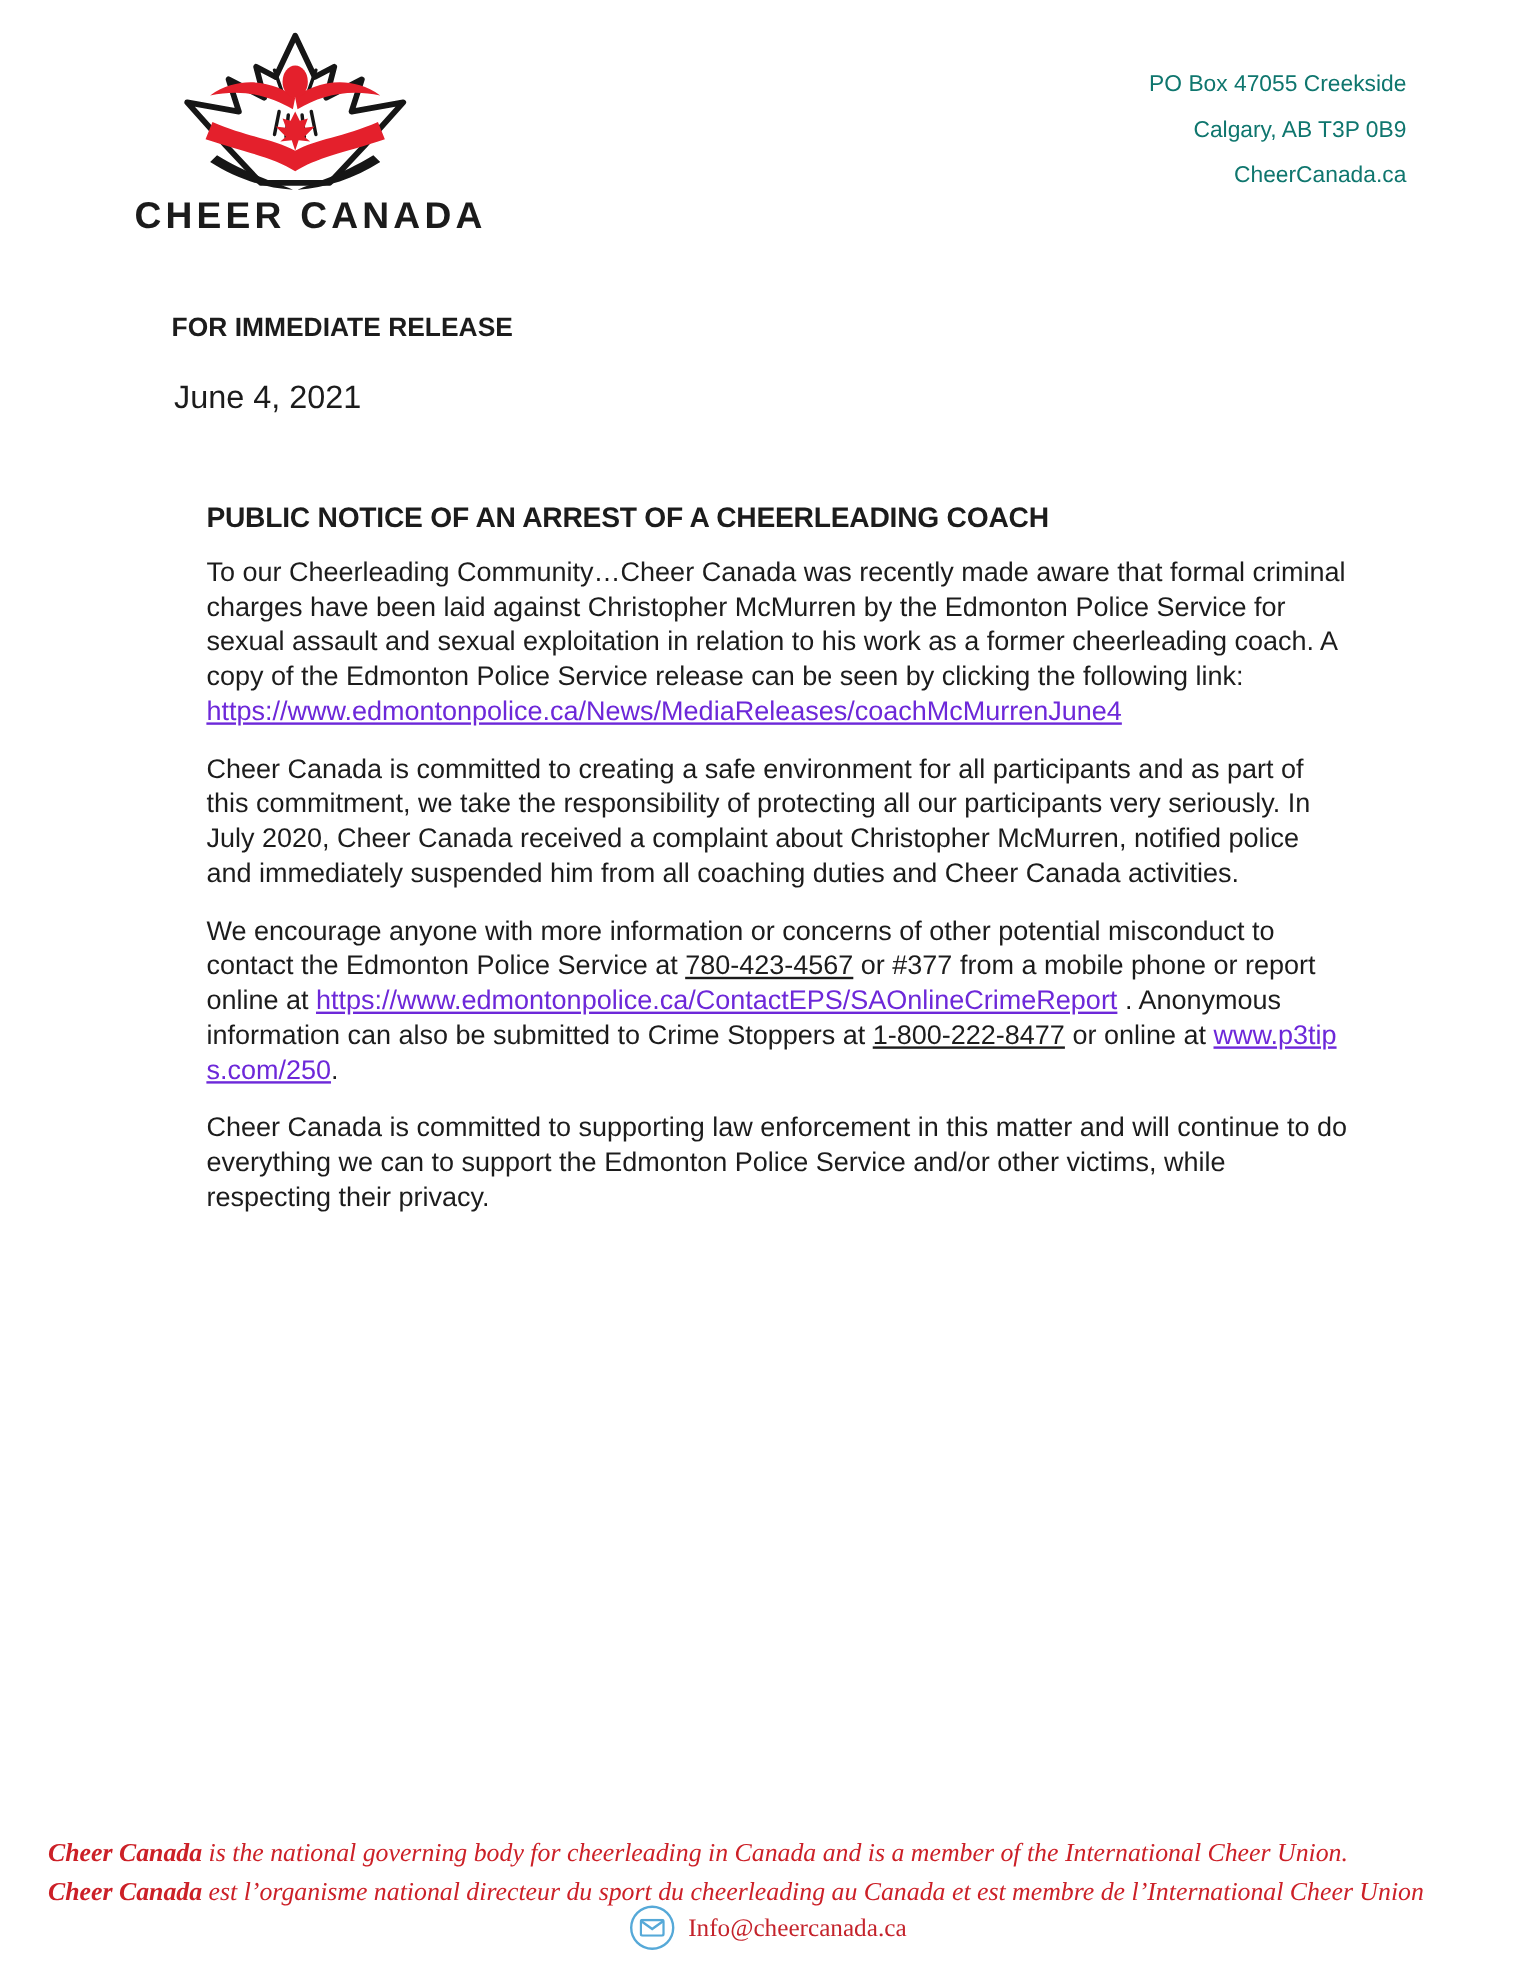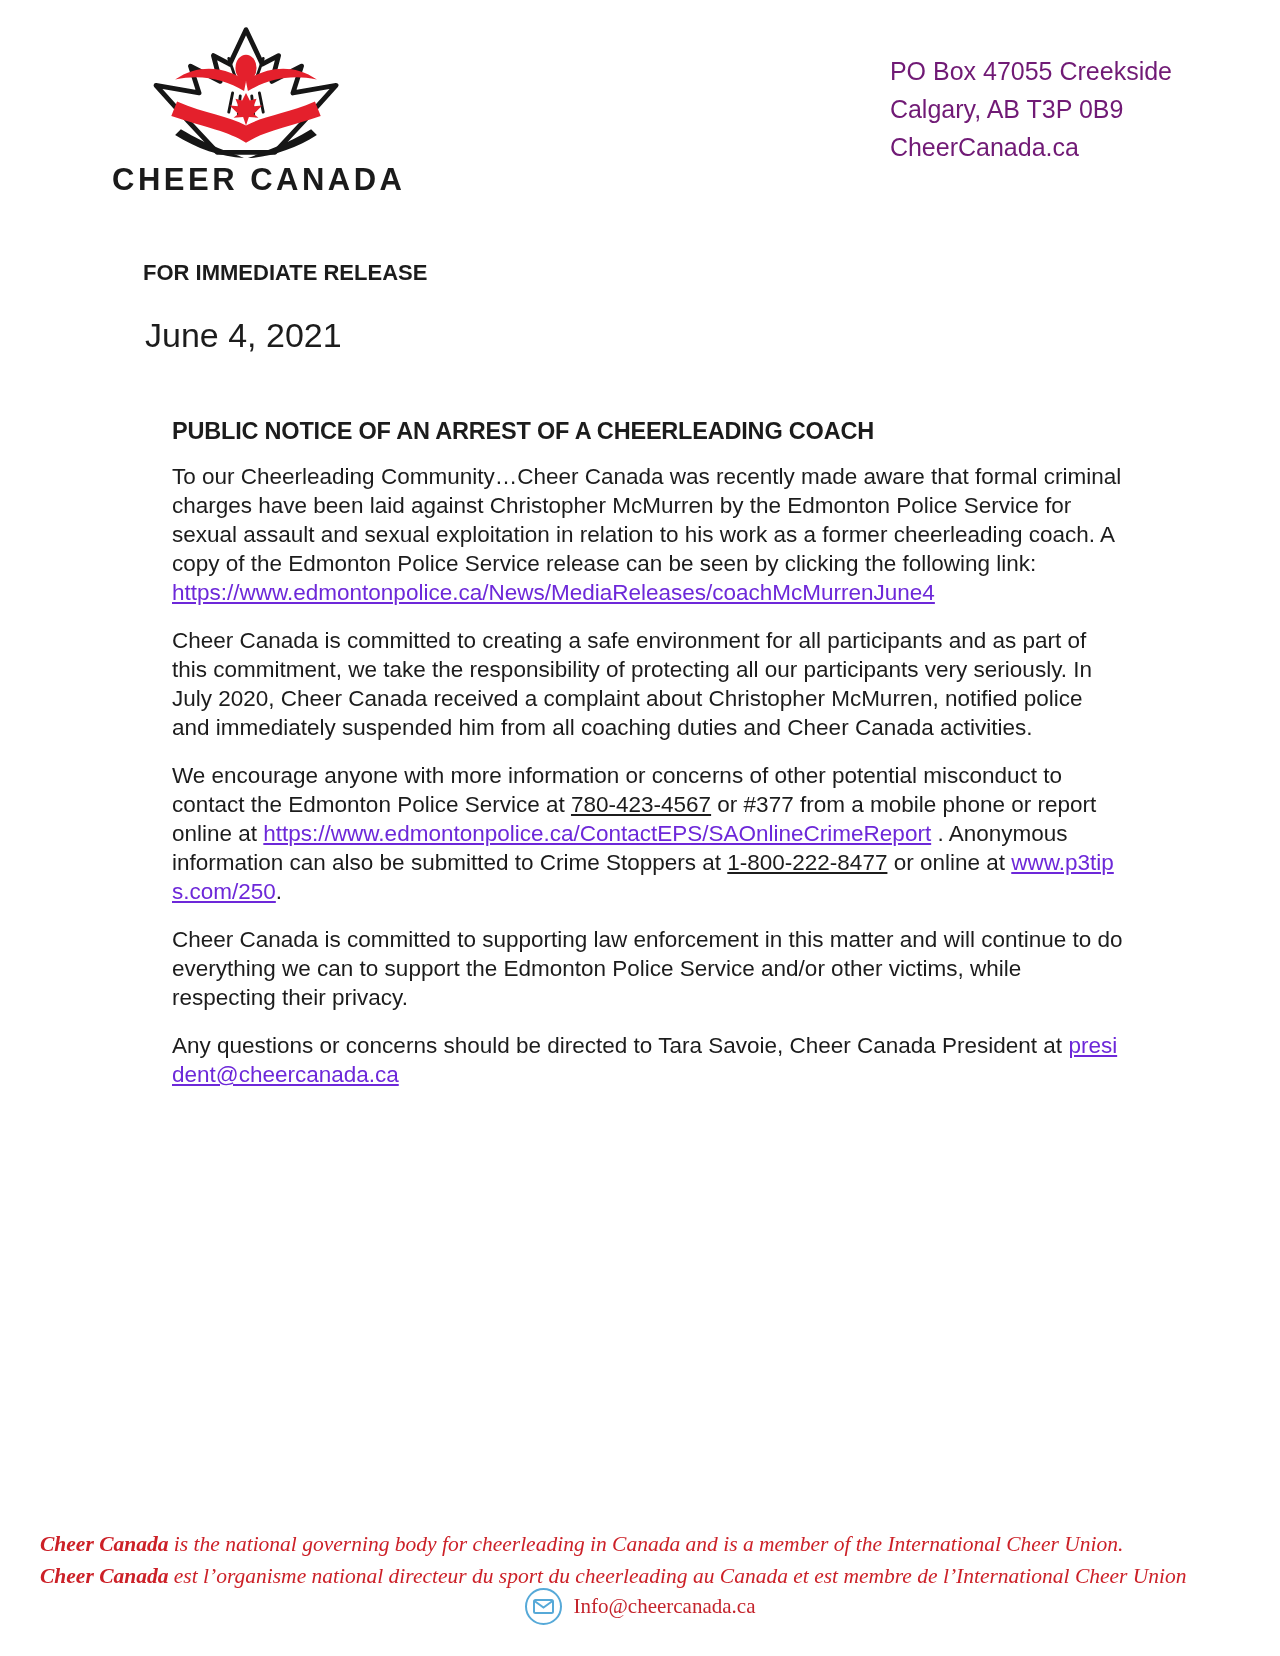--- a/index.html
+++ b/index.html
@@ -17,26 +17,26 @@
   
   .logo-block { position:absolute; left:112px; top:24px; width:268px; text-align:center; }
   .logo-art   { display:block; margin:0 auto; }
   .logo-text  {
     margin-top:2px;
     font-size:31px; font-weight:bold; letter-spacing:3.5px;
     color:#1b1b1b; white-space:nowrap;
   }
   .address-block {
     position:absolute; top:52px; right:108px;
-    text-align:left; font-size:25px; line-height:38px; color:#701a75;
+    text-align:right; font-size:19px; line-height:38px; color:#0f766e;
   }
 
   
   .release-label { position:absolute; left:143px; top:260px; font-size:22px; font-weight:bold; }
-  .release-date  { position:absolute; left:145px; top:316px; font-size:34px; }
+  .release-date  { position:absolute; left:145px; top:316px; font-size:27px; }
 
   
   .content {
     position:absolute; left:172px; top:417px; width:952px;
     font-size:22.5px; line-height:29px;
   }
   .doc-title { font-size:23.5px; font-weight:bold; letter-spacing:-0.2px; margin-bottom:15px; }
   .content p { margin-bottom:19px;margin-top:16px; }
   a.doc-link { color:#6d28d9; cursor:pointer; word-break:break-all; }
   .u-phone { text-decoration:underline; }
@@ -123,23 +123,20 @@
     </p>
 
     <p>
       <span>We encourage anyone with more information or concerns of other potential misconduct to contact the Edmonton Police Service at </span><span class="u-phone">780-423-4567</span><span> or #377 from a mobile phone or report online at </span><a href="#" class="doc-link">https://www.edmontonpolice.ca/ContactEPS/SAOnlineCrimeReport</a><span> . Anonymous information can also be submitted to Crime Stoppers at </span><span class="u-phone">1-800-222-8477</span><span> or online at </span><a href="#" class="doc-link">www.p3tips.com/250</a><span>.</span>
     </p>
 
     <p>
       <span>Cheer Canada is committed to supporting law enforcement in this matter and will continue to do everything we can to support the Edmonton Police Service and/or other victims, while respecting their privacy.</span>
     </p>
 
-    <p>
-      <span>Any questions or concerns should be directed to Tara Savoie, Cheer Canada President at </span><a href="#" class="doc-link">president@cheercanada.ca</a>
-    </p>
 
   </div>
 
   <div class="footer-lines">
     <div><b>Cheer Canada</b><span> is the national governing body for cheerleading in Canada and is a member of the International Cheer Union.</span></div>
     <div><b>Cheer Canada</b><span> est l’organisme national directeur du sport du cheerleading au Canada et est membre de l’International Cheer Union</span></div>
   </div>
 
   <div class="social-row">
 

